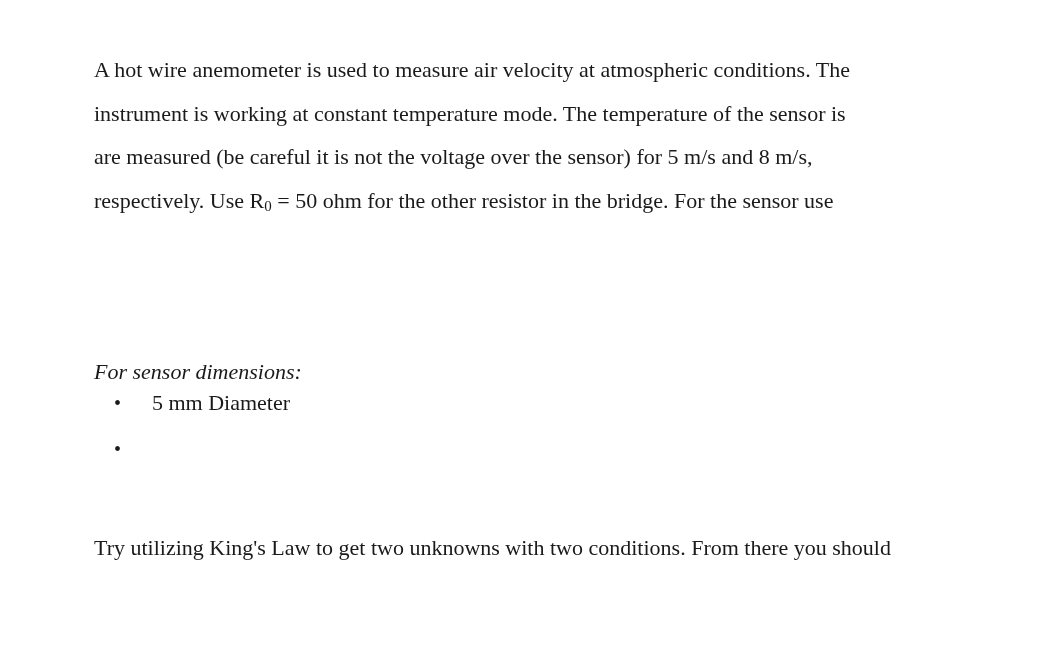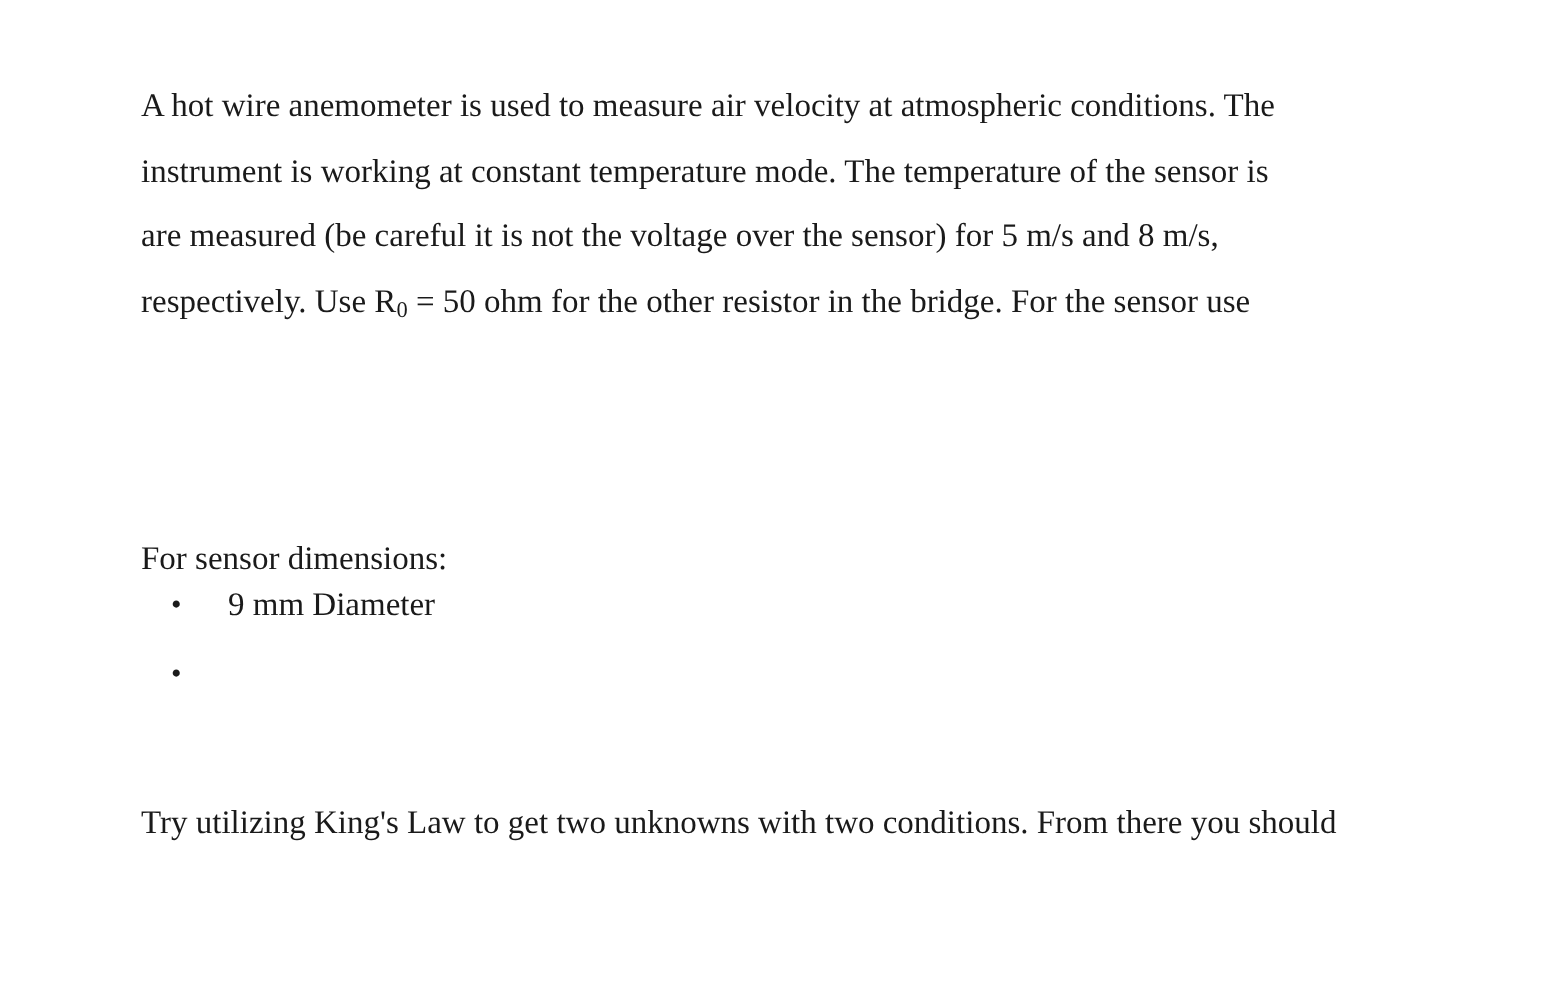--- a/index.html
+++ b/index.html
@@ -1,20 +1,20 @@
 <!DOCTYPE html>
 <html><head>
 <meta charset="utf-8">
 <style>
   html, body { margin:0; padding:0; background:#ffffff; }
   body { width:1044px; height:672px; overflow:hidden; position:relative;
          font-family:"Liberation Serif","DejaVu Serif",serif; color:#1a1a1a; }
   .para { font-size:22px; line-height:43.5px; margin:16px; }
   .p1 { position:absolute; left:78px; top:32px; width:960px; }
-  .p2 { position:absolute; left:78px; top:334px; }
+  .p2 { position:absolute; left:78px; top:334px;font-style:italic; }
   .list { position:absolute; left:114px; top:380px; margin:0; padding:0; list-style:none; }
   .list li { font-size:22px; line-height:46px; display:flex; align-items:center; }
   .bullet { width:38px; font-size:20px; }
   .p3 { position:absolute; left:78px; top:510px; width:960px; }
   sub { font-size:15px; vertical-align:-3px; line-height:0; }
   sup { font-size:14px; vertical-align:9px; line-height:0; }
   .line { display:block; white-space:nowrap; }
 </style>
 </head>
 <body>
@@ -24,21 +24,21 @@
     <span class="line">instrument is working at constant temperature mode. The temperature of the sensor is</span>
     <span class="line">are measured (be careful it is not the voltage over the sensor) for 5 m/s and 8 m/s,</span>
     <span class="line">respectively. Use R<sub>0</sub> = 50 ohm for the other resistor in the bridge. For the sensor use</span>
   </div>
 
 <p class="para p2">For sensor dimensions:</p>
 
 <ul class="list">
   <li>
     <span class="bullet">•</span>
-    <span>9 mm Diameter</span>
+    <span>5 mm Diameter</span>
   </li>
   <li>
     <span class="bullet">•</span>
   </li>
 </ul>
 
 <div class="para p3">
     <span class="line">Try utilizing King's Law to get two unknowns with two conditions. From there you should</span>
   </div>
 

